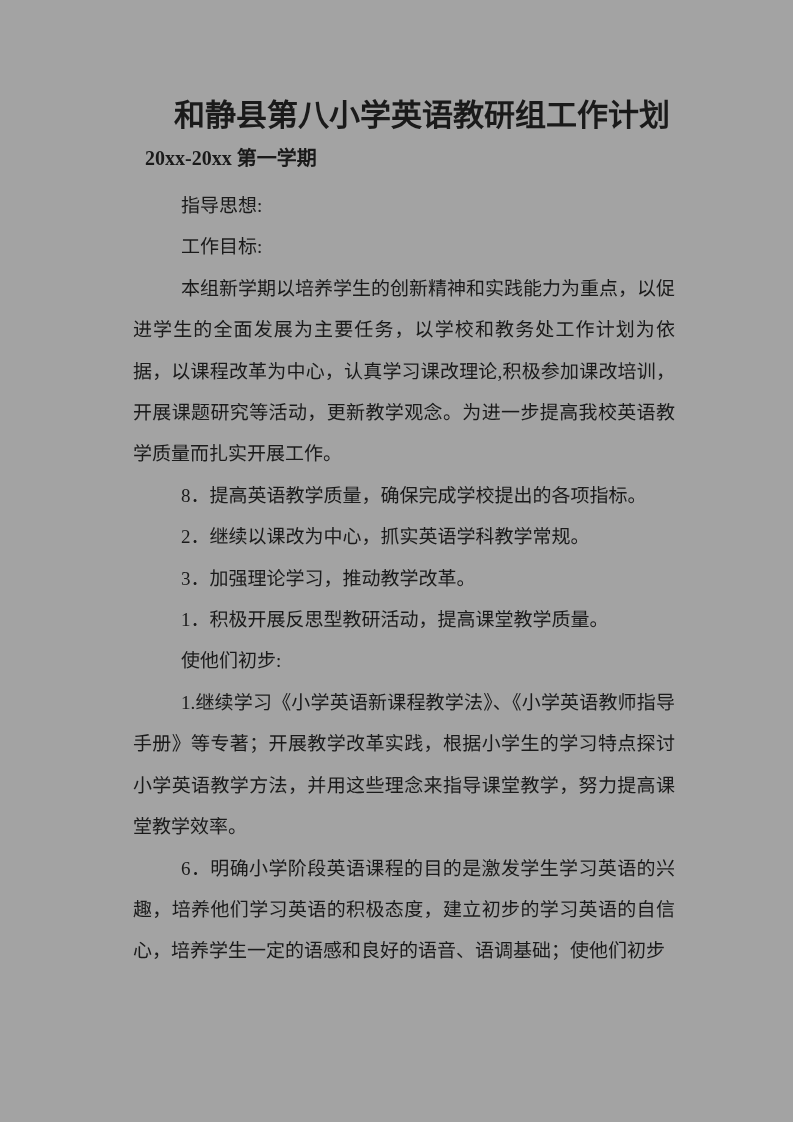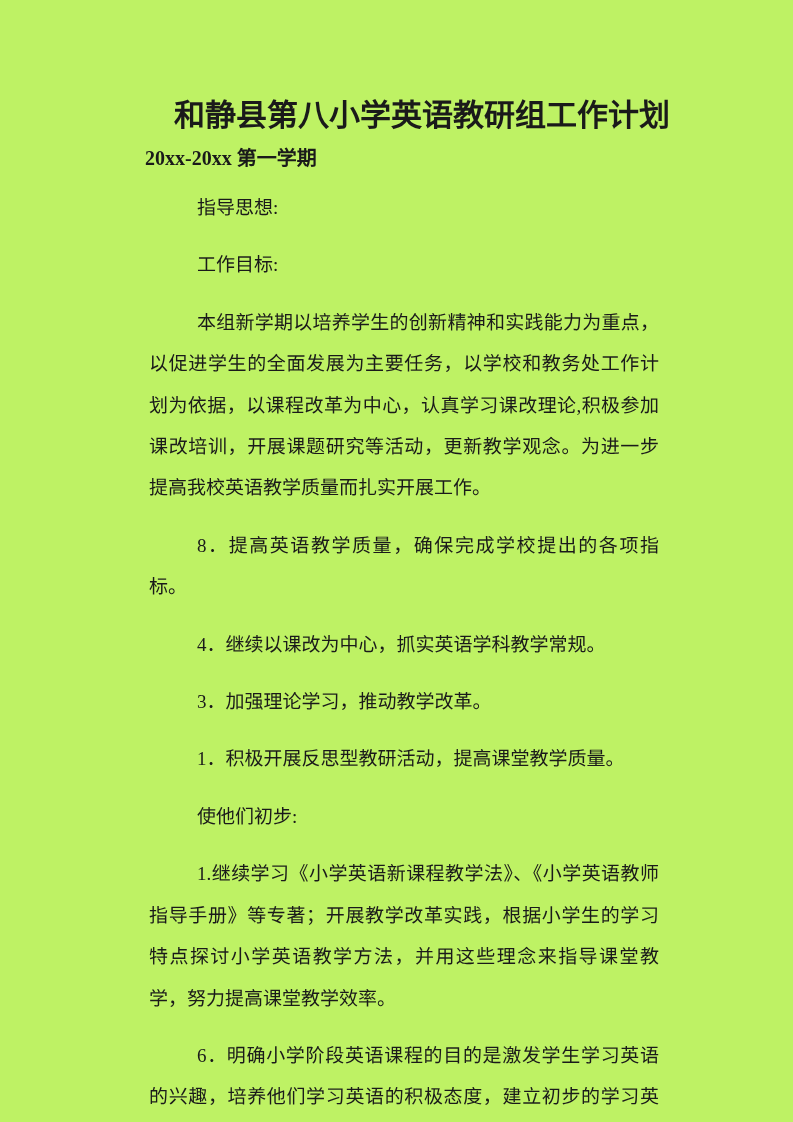--- a/index.html
+++ b/index.html
@@ -5,21 +5,21 @@
   html, body {
     margin: 0;
     padding: 0;
     background: #ffffff;
   }
   .page {
     position: relative;
     width: 793px;
     height: 1122px;
     margin: 0 auto;
-    background: #bef264;
+    background: #a3a3a3;
     color: #1a1a1a;
     box-sizing: border-box;
     padding: 97px 118px 0 133px;
     font-family: "Liberation Serif", "DejaVu Serif", serif;
     overflow: hidden;
   }
   .doc-title {
     font-size: 31px;
     font-weight: bold;
     line-height: 38px;
@@ -35,36 +35,36 @@
     margin-top: 10px;
   }
   .doc-body {
     margin-top: 14px;
     font-size: 19px;
     line-height: 41.4px;
     text-align: justify;
     text-justify: inter-ideograph;
   }
   .para {
-    margin: 16px;
+    margin: 0;
     padding: 0;
     text-indent: 48px;
   }
 </style>
 </head>
 <body>
 
 <div class="page">
   <div class="doc-title">和静县第八小学英语教研组工作计划</div>
   <div class="doc-subtitle">20xx-20xx 第一学期</div>
   <div class="doc-body">
       <p class="para">指导思想:</p>
       <p class="para">工作目标:</p>
       <p class="para">本组新学期以培养学生的创新精神和实践能力为重点，以促进学生的全面发展为主要任务，以学校和教务处工作计划为依据，以课程改革为中心，认真学习课改理论,积极参加课改培训，开展课题研究等活动，更新教学观念。为进一步提高我校英语教学质量而扎实开展工作。</p>
       <p class="para">8．提高英语教学质量，确保完成学校提出的各项指标。</p>
-      <p class="para">4．继续以课改为中心，抓实英语学科教学常规。</p>
+      <p class="para">2．继续以课改为中心，抓实英语学科教学常规。</p>
       <p class="para">3．加强理论学习，推动教学改革。</p>
       <p class="para">1．积极开展反思型教研活动，提高课堂教学质量。</p>
       <p class="para">使他们初步:</p>
       <p class="para">1.继续学习《小学英语新课程教学法》、《小学英语教师指导手册》等专著；开展教学改革实践，根据小学生的学习特点探讨小学英语教学方法，并用这些理念来指导课堂教学，努力提高课堂教学效率。</p>
       <p class="para">6．明确小学阶段英语课程的目的是激发学生学习英语的兴趣，培养他们学习英语的积极态度，建立初步的学习英语的自信心，培养学生一定的语感和良好的语音、语调基础；使他们初步</p>
     </div>
 </div>
 
 </body></html>

